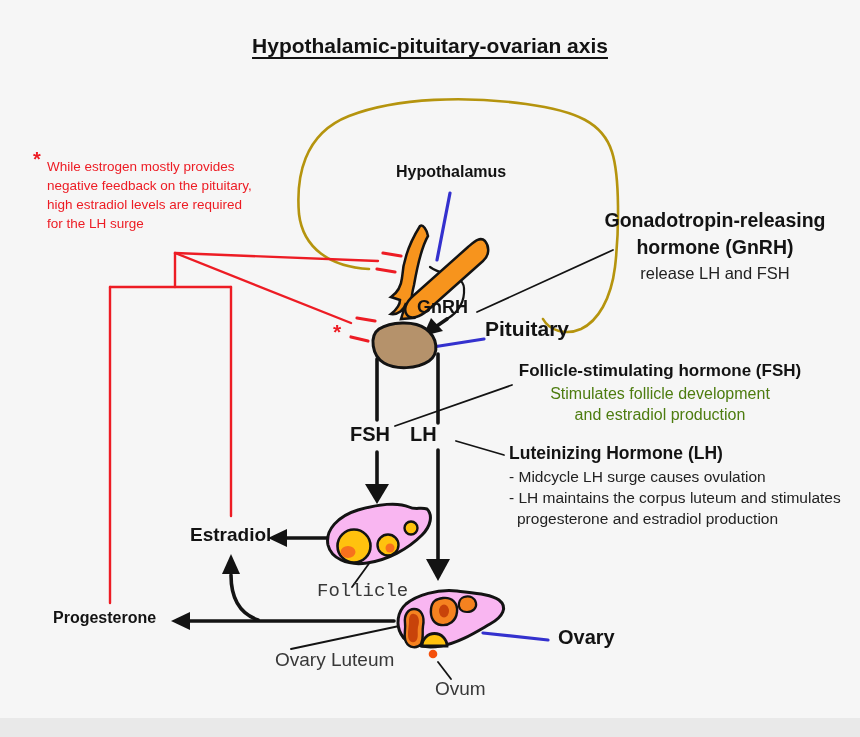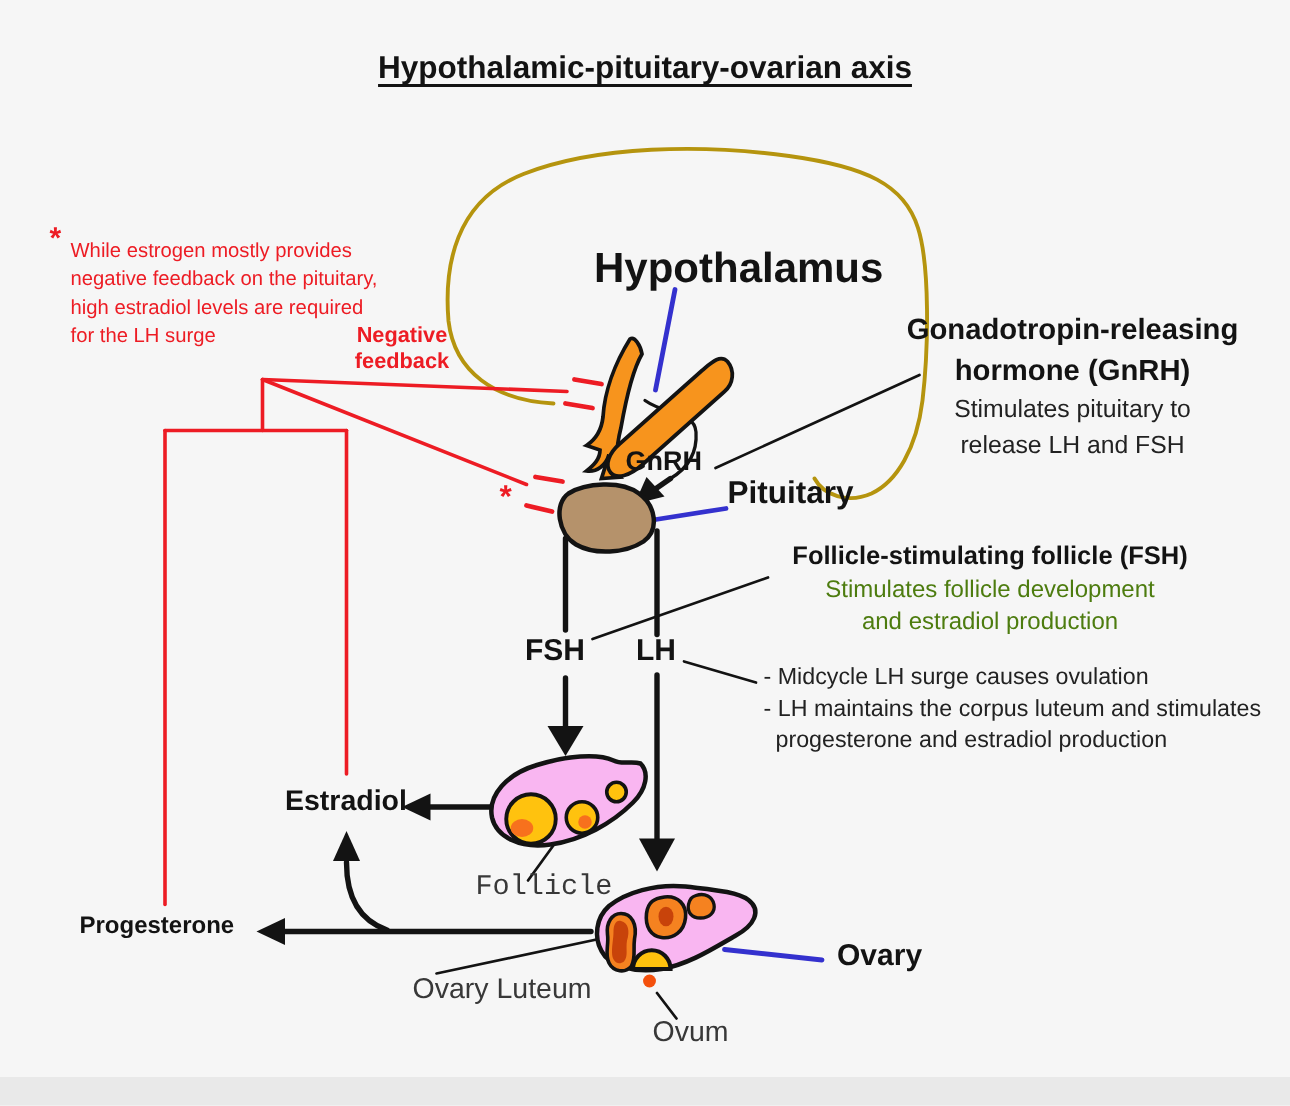--- a/index.html
+++ b/index.html
@@ -11,25 +11,25 @@
   .abs{position:absolute;}
   .lbl{white-space:nowrap;}
   .bold{font-weight:bold;}
   .red{color:#ED1C24;}
   .gray{color:#383838;}
   #title{left:230px;top:34px;width:400px;text-align:center;font-size:21px;font-weight:bold;
          text-decoration:underline;text-underline-offset:4px;text-decoration-thickness:2px;}
   #note-marker{left:33px;top:148px;font-size:20px;font-weight:bold;}
   #note{left:47px;top:157px;font-size:13.5px;line-height:19px;}
   #neg-feedback{left:220px;top:216px;width:96px;text-align:center;font-size:14.5px;font-weight:bold;line-height:16.5px;}
-  #lbl-hypothalamus{left:396px;top:163px;font-size:28px;}
+  #lbl-hypothalamus{left:396px;top:163px;font-size:16px;}
   #lbl-gnrh{left:417px;top:297px;font-size:18px;}
   #lbl-pituitary{left:485px;top:317px;font-size:21px;}
   #lbl-fsh{left:350px;top:423px;font-size:20px;}
-  #lbl-lh{left:424px;top:423px;font-size:20px;}
+  #lbl-lh{left:410px;top:423px;font-size:20px;}
   #lbl-estradiol{left:190px;top:524px;font-size:19px;}
   #lbl-progesterone{left:53px;top:609px;font-size:16px;}
   #lbl-follicle{left:317px;top:580px;font-size:19px;font-family:Liberation Mono, monospace;}
   #lbl-corpus{left:275px;top:649px;font-size:19px;}
   #lbl-ovum{left:435px;top:678px;font-size:19px;}
   #lbl-ovary{left:558px;top:626px;font-size:20px;}
   #inhibit-asterisk{left:333px;top:320px;font-size:21px;font-weight:bold;}
   #blk-gnrh{left:590px;top:207px;width:250px;text-align:center;}
   #blk-gnrh .t{font-size:19.5px;font-weight:bold;line-height:27px;}
   #blk-gnrh .d{font-size:16.5px;line-height:24px;color:#222;}
@@ -131,50 +131,46 @@
   <div class="abs txt-layer lbl" id="title">Hypothalamic-pituitary-ovarian axis</div>
 
   <div class="abs txt-layer red lbl" id="note-marker">*</div>
   <div class="abs txt-layer red" id="note">
     <div class="lbl">While estrogen mostly provides</div>
     <div class="lbl">negative feedback on the pituitary,</div>
     <div class="lbl">high estradiol levels are required</div>
     <div class="lbl">for the LH surge</div>
   </div>
 
-  <div class="abs txt-layer red" id="neg-feedback">
-    <div class="lbl">Negative</div>
-    <div class="lbl">feedback</div>
-  </div>
   <div class="abs txt-layer red lbl" id="inhibit-asterisk">*</div>
 
   <div class="abs txt-layer bold lbl" id="lbl-hypothalamus">Hypothalamus</div>
   <div class="abs txt-layer bold lbl" id="lbl-gnrh">GnRH</div>
   <div class="abs txt-layer bold lbl" id="lbl-pituitary">Pituitary</div>
   <div class="abs txt-layer bold lbl" id="lbl-fsh">FSH</div>
   <div class="abs txt-layer bold lbl" id="lbl-lh">LH</div>
   <div class="abs txt-layer bold lbl" id="lbl-estradiol">Estradiol</div>
   <div class="abs txt-layer bold lbl" id="lbl-progesterone">Progesterone</div>
   <div class="abs txt-layer gray lbl" id="lbl-follicle">Follicle</div>
   <div class="abs txt-layer gray lbl" id="lbl-corpus">Ovary Luteum</div>
   <div class="abs txt-layer gray lbl" id="lbl-ovum">Ovum</div>
   <div class="abs txt-layer bold lbl" id="lbl-ovary">Ovary</div>
 
   <div class="abs txt-layer" id="blk-gnrh">
     <div class="t">Gonadotropin-releasing</div>
     <div class="t">hormone (GnRH)</div>
-    <div class="d">Stimulates pituitary to</div>
     <div class="d">release LH and FSH</div>
   </div>
 
   <div class="abs txt-layer" id="blk-fsh">
-    <div class="t">Follicle-stimulating follicle (FSH)</div>
+    <div class="t">Follicle-stimulating hormone (FSH)</div>
     <div class="d">Stimulates follicle development</div>
     <div class="d">and estradiol production</div>
   </div>
 
   <div class="abs txt-layer" id="blk-lh">
+    <div class="t">Luteinizing Hormone (LH)</div>
     <div class="d">- Midcycle LH surge causes ovulation</div>
     <div class="d">- LH maintains the corpus luteum and stimulates</div>
     <div class="d indent">progesterone and estradiol production</div>
   </div>
 
 </div>
 
 </body></html>

